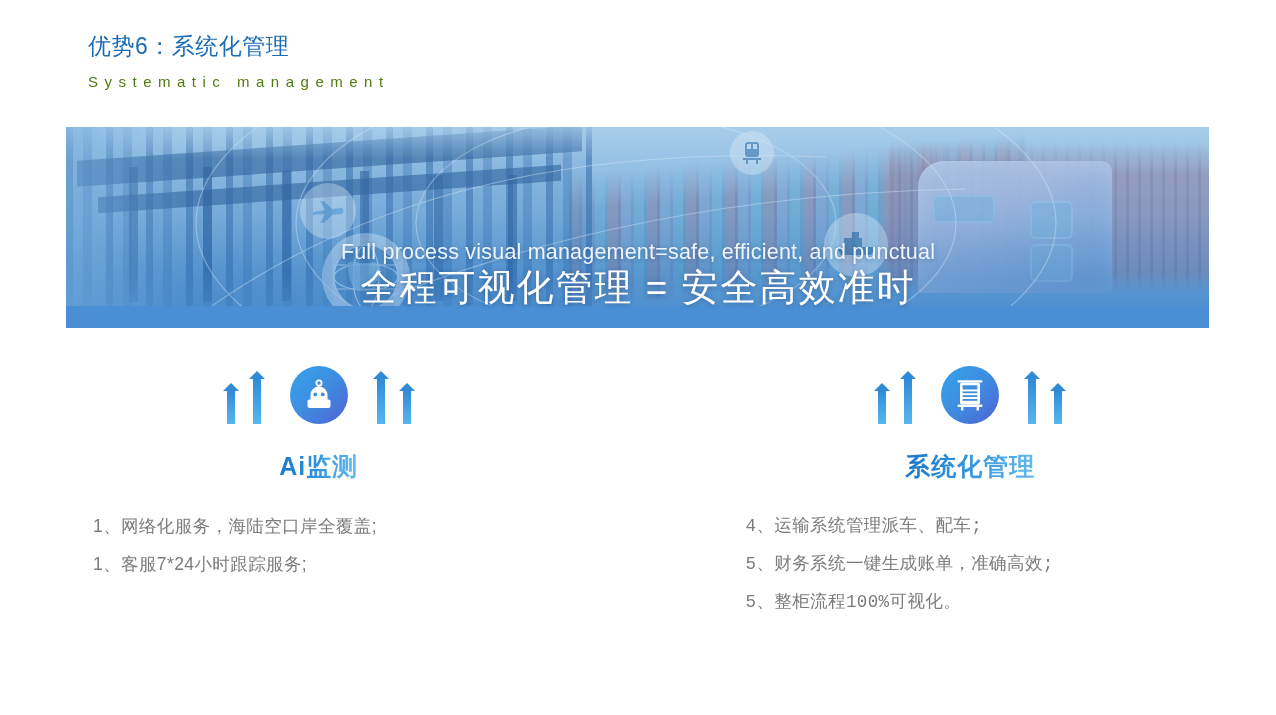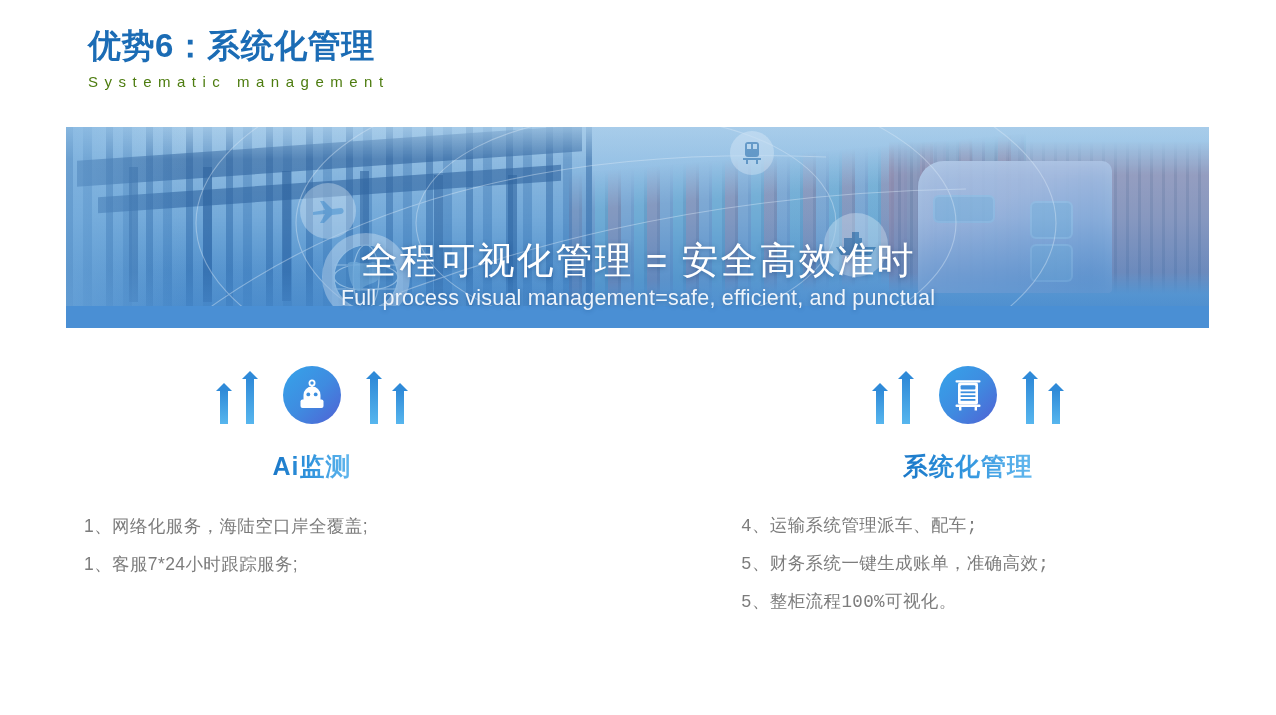--- a/index.html
+++ b/index.html
@@ -7,21 +7,21 @@
     width:1276px;height:715px;
     background:#ffffff;
     font-family:"Liberation Sans","DejaVu Sans",sans-serif;
     overflow:hidden;
     position:relative;
   }
 
   
   #header{position:absolute;left:88px;top:24px;}
   #page-title{
-    font-size:33px;font-weight:bold;color:#1b6cb5;
+    font-size:23px;font-weight:normal;color:#1b6cb5;
     letter-spacing:0.5px;line-height:44px;white-space:nowrap;
   }
   #page-subtitle{
     font-size:15px;color:#4d7c0f;letter-spacing:6.5px;
     margin-top:5px;white-space:nowrap;font-weight:500;
   }
 
   
   #banner{
     position:absolute;left:66px;top:127px;width:1143px;height:201px;
@@ -114,21 +114,21 @@
     font-weight:400;line-height:46px;white-space:nowrap;
   }
   #banner-sub{
     font-size:21.5px;color:#eef4fb;letter-spacing:.2px;
     margin-top:2px;white-space:nowrap;font-weight:400;
     text-shadow:0 1px 4px rgba(20,60,110,.35);
   }
 
   
   #columns{
-    position:absolute;left:4px;right:0;top:362px;
+    position:absolute;left:13px;right:0;top:362px;
     display:flex;
     gap:40px;
   }
   .column{width:50%;display:flex;flex-direction:column;align-items:center;}
   .icon-row{display:flex;align-items:flex-end;height:62px;gap:0;}
   .arrow{
     position:relative;width:8px;margin:0 9px;
     background:linear-gradient(180deg,#2f8ad8 0%,#57b6ee 100%);
   }
   .arrow::before{
@@ -236,22 +236,22 @@
       <path d="M-20,2 L20,2 L15,10 L-15,10 Z"></path>
       <rect x="-12" y="-7" width="18" height="9"></rect>
       <rect x="-4" y="-13" width="7" height="6"></rect>
     </g>
   </svg>
 
   <div class="bnr-bar"></div>
 </div>
 
 <div id="banner-text">
+  <div id="banner-sub">Full process visual management=safe, efficient, and punctual</div>
   <div id="banner-title">全程可视化管理 = 安全高效准时</div>
-  <div id="banner-sub">Full process visual management=safe, efficient, and punctual</div>
 </div>
 
 <div id="columns">
 
   <div class="column" id="col-left">
     <div class="icon-row">
       <div class="arrow a-short"></div>
       <div class="arrow a-tall"></div>
       <div class="icon-circle">
         <svg width="34" height="34" viewBox="0 0 34 34">

